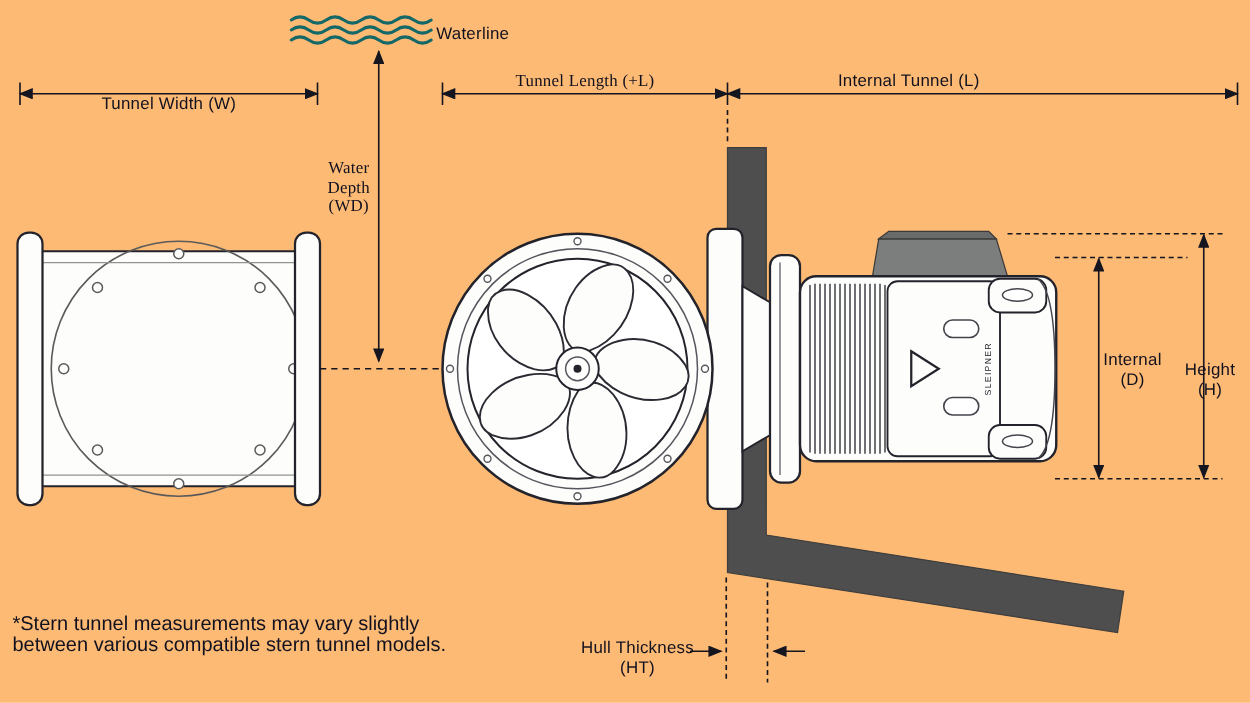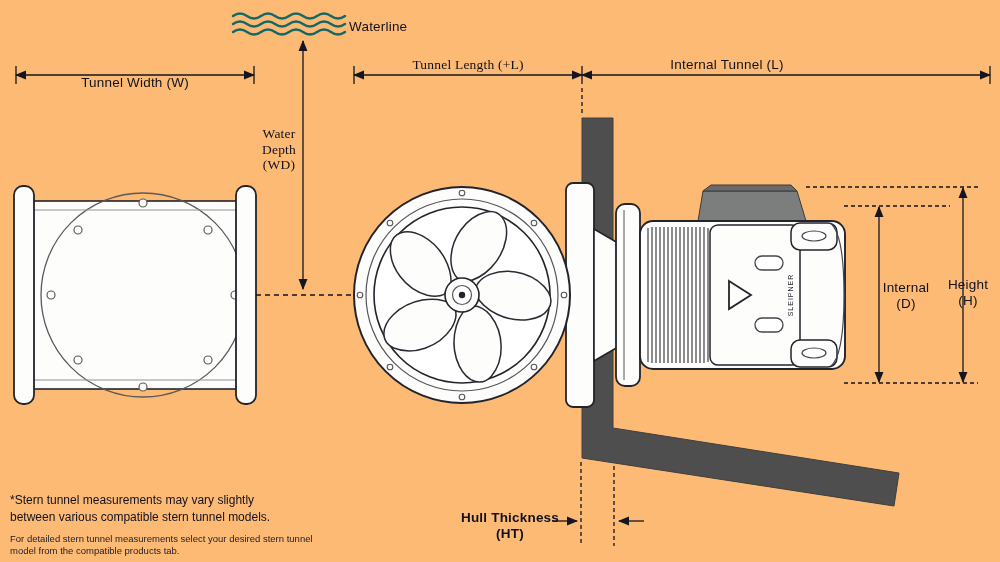--- a/index.html
+++ b/index.html
@@ -9,21 +9,21 @@
     position:relative; width:1000px; height:562px;
     background:#fdba74; overflow:hidden; color:#11111f;
   }
   svg.diagram { position:absolute; left:0; top:0; }
   .lbl {
     position:absolute; font-size:13.5px; line-height:15.5px;
     letter-spacing:.2px; color:#11111f; white-space:pre-line;
   }
   .lbl.center { transform:translateX(-50%); text-align:center; }
   .footnote-big {
-    position:absolute; left:10px; top:492px; font-size:12px;
+    position:absolute; left:10px; top:492px; font-size:16px;
     line-height:16.5px; white-space:pre-line; color:#11111f;
   }
   .footnote-small {
     position:absolute; left:10px; top:533px; font-size:9.5px;
     line-height:11.5px; white-space:pre-line; color:#22222e;
   }
 </style>
 </head>
 <body>
 
@@ -160,22 +160,20 @@
 
   <div class="lbl" style="left:349px; top:19px;">Waterline</div>
   <div class="lbl center" style="left:135px; top:57px;margin-top:18px;">Tunnel Width (W)</div>
   <div class="lbl center" style="left:468px; top:57px;font-family:Liberation Serif, serif;">Tunnel Length (+L)</div>
   <div class="lbl center" style="left:727px; top:57px;">Internal Tunnel (L)</div>
   <div class="lbl center" style="left:279px; top:126px;font-family:Liberation Serif, serif;">Water
 Depth
 (WD)</div>
   <div class="lbl center" style="left:906px; top:280px;">Internal
 (D)</div>
-  <div class="lbl center" style="left:968px; top:277px;">Height
+  <div class="lbl center" style="left:968px; top:288px;">Height
 (H)</div>
-  <div class="lbl center" style="left:510px; top:510px;font-weight:bold;">Hull Thickness
+  <div class="lbl center" style="left:510px; top:510px;">Hull Thickness
 (HT)</div>
 
   <div class="footnote-big">*Stern tunnel measurements may vary slightly
 between various compatible stern tunnel models.</div>
-  <div class="footnote-small">For detailed stern tunnel measurements select your desired stern tunnel
-model from the compatible products tab.</div>
 </div>
 
 </body></html>

